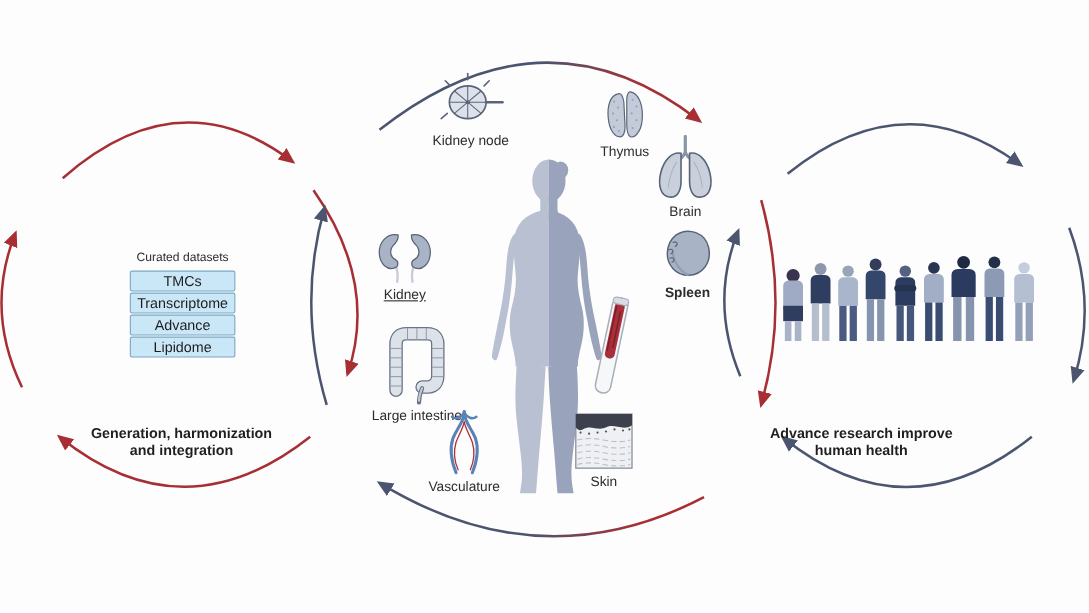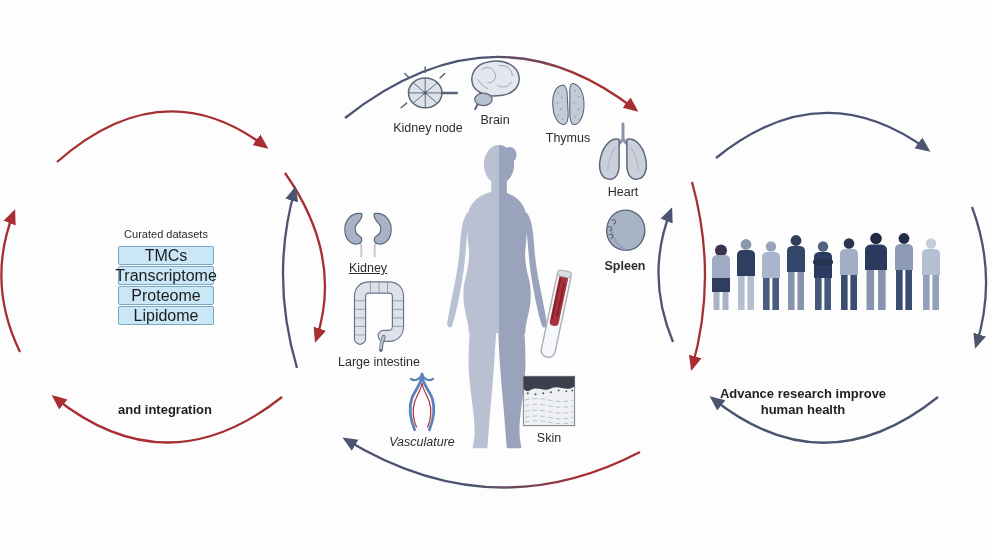--- a/index.html
+++ b/index.html
@@ -6,21 +6,21 @@
   #fig{position:relative;width:990px;height:557px;background:#fdfdfd;overflow:hidden;
        font-family:"Liberation Sans", sans-serif;color:#2d2d2d;}
   svg{display:block;}
   .abs{position:absolute;}
   .organ{position:absolute;display:flex;flex-direction:column;align-items:center;gap:3px;}
   .organ-label{font-size:12.5px;color:#2d2d2d;line-height:1.18;text-align:center;white-space:nowrap;}
   .caption{position:absolute;font-weight:700;font-size:13px;color:#1f1f1f;text-align:center;line-height:1.25;}
   .datasets{position:absolute;left:118px;top:228px;width:96px;text-align:center;}
   .datasets-title{font-size:11px;color:#2d2d2d;margin-bottom:6px;white-space:nowrap;}
   .dataset-box{height:17px;margin-top:1px;background:#c9e7f7;border:1px solid #79a7c2;border-radius:2px;
-       display:flex;align-items:center;justify-content:center;font-size:16px;color:#1d1d1d;}
+       display:flex;align-items:center;justify-content:center;font-size:13px;color:#1d1d1d;}
 </style>
 </head>
 <body>
 
 <div id="fig">
 
   <svg class="abs" style="left:0;top:0;" width="990" height="557" viewBox="0 0 990 557" fill="none">
     <defs>
       <marker id="arrR" viewBox="0 0 10 10" refX="8" refY="5" markerWidth="6.5" markerHeight="6.5" orient="auto">
         <path d="M0,0.6 L10,5 L0,9.4 z" fill="#a72f34"></path>
@@ -55,26 +55,26 @@
     <path d="M716,158 Q822,72 928,150" stroke="#4b5570" stroke-width="2.3" marker-end="url(#arrS)"></path>
     <path d="M673,342 Q645,275 671,210" stroke="#4b5570" stroke-width="2.3" marker-end="url(#arrS)"></path>
     <path d="M938,397 Q824,488 712,398" stroke="#4b5570" stroke-width="2.3" marker-end="url(#arrS)"></path>
     <path d="M972,207 Q998,277 976,346" stroke="#4b5570" stroke-width="2.3" marker-end="url(#arrS)"></path>
   </svg>
 
   <div class="datasets">
     <div class="datasets-title">Curated datasets</div>
     <div class="dataset-box">TMCs</div>
     <div class="dataset-box">Transcriptome</div>
-    <div class="dataset-box">Proteome</div>
+    <div class="dataset-box">Advance</div>
     <div class="dataset-box">Lipidome</div>
   </div>
 
   <div class="caption" style="left:45px;top:386px;width:240px;">
-    <br>
+    <span>Generation, harmonization</span><br>
     <span>and integration</span>
   </div>
 
   <svg class="abs" style="left:419px;top:142px;" width="160" height="320" viewBox="0 0 164 328">
     <defs>
       <g id="bodyFig">
         <ellipse cx="82" cy="23" rx="15.5" ry="20"></ellipse>
         <ellipse cx="93" cy="13" rx="7" ry="8"></ellipse>
         <path d="M74,36 L74,50 Q74,57 64,60 L100,60 Q90,57 90,50 L90,36 Z"></path>
         <path d="M80,50 C64,52 53,60 50,74 C48,86 50,98 51,110 C52,120 50,130 47,142 C45,150 45,162 47,172 C49,182 51,188 51,196 L109,196 C109,188 111,182 113,172 C115,162 115,150 113,142 C110,130 108,120 109,110 C110,98 112,86 110,74 C107,60 96,52 80,50 Z"></path>
@@ -112,34 +112,20 @@
         <path d="M30,7 L30,1"></path>
           <path d="M13,13 L8,8"></path>
           <path d="M10,40 L4,45"></path>
           <path d="M46,13 L51,8"></path>
       </g>
       <path d="M48,29 L64,29" stroke="#5a6478" stroke-width="2.6" stroke-linecap="round"></path>
     </svg>
     <span class="organ-label">Kidney node</span>
   </div>
 
-  <div class="organ" style="left:458px;top:56px;width:74px;">
-    <svg width="62" height="54" viewBox="0 0 64 56" fill="none">
-      <path d="M10,32 C4,20 12,8 26,6 C42,3 56,10 57,22 C58,32 50,40 38,41 C30,42 24,42 19,39 C14,37 12,35 10,32 Z" fill="#e4e8ee" stroke="#5a6478" stroke-width="1.5"></path>
-      <g stroke="#9aa4b6" stroke-width="1">
-        <path d="M18,14 C24,10 30,12 32,18 C34,24 30,28 24,28"></path>
-        <path d="M36,10 C44,9 50,14 50,21"></path>
-        <path d="M34,30 C40,34 46,32 49,27"></path>
-        <path d="M14,24 C16,28 20,32 25,34"></path>
-      </g>
-      <ellipse cx="20" cy="45" rx="9" ry="6.5" fill="#b7c0cf" stroke="#5a6478" stroke-width="1.2"></ellipse>
-      <path d="M14,50 L11,56" stroke="#5a6478" stroke-width="2"></path>
-    </svg>
-    <span class="organ-label">Brain</span>
-  </div>
 
   <div class="organ" style="left:534px;top:80px;width:68px;">
     <svg width="46" height="48" viewBox="0 0 50 54" fill="none">
       <path d="M18,6 C10,8 7,18 8,30 C9,42 14,50 20,50 C24,50 26,44 25,34 L24,14 C23,8 21,5 18,6 Z" fill="#c4cbd8" stroke="#5a6478" stroke-width="1.2"></path>
       <path d="M31,4 C39,6 43,16 43,28 C43,42 37,51 31,50 C28,49 27,44 27,36 L27,12 C27,6 29,3.5 31,4 Z" fill="#c4cbd8" stroke="#5a6478" stroke-width="1.2"></path>
       <g fill="#98a2b6">
         <circle cx="14" cy="14" r="1.1"></circle>
           <circle cx="18" cy="20" r="1.1"></circle>
           <circle cx="13" cy="26" r="1.1"></circle>
         <circle cx="17" cy="33" r="1.1"></circle>
@@ -160,21 +146,21 @@
   <div class="organ" style="left:590px;top:122px;width:66px;">
     <svg width="62" height="60" viewBox="0 0 64 62" fill="none">
       <path d="M32,2 L32,16 M32,16 C32,20 28,22 25,25 M32,16 C32,20 36,22 39,25" stroke="#8894a8" stroke-width="3" stroke-linecap="round"></path>
       <path d="M28,18 C20,16 12,24 9,36 C6,48 9,58 17,59 C24,60 28,54 28,44 Z" fill="#c9d0db" stroke="#5a6478" stroke-width="1.5"></path>
       <path d="M36,18 C44,16 52,24 55,36 C58,48 55,58 47,59 C40,60 36,54 36,44 Z" fill="#c9d0db" stroke="#5a6478" stroke-width="1.5"></path>
       <g stroke="#aab2c0" stroke-width="1">
         <path d="M24,26 C20,32 17,40 16,50"></path>
           <path d="M40,26 C44,32 47,40 48,50"></path>
       </g>
     </svg>
-    <span class="organ-label">Heart</span>
+    <span class="organ-label">Brain</span>
   </div>
 
   <div class="organ" style="left:336px;top:210px;width:64px;text-decoration:underline;">
     <svg width="58" height="48" viewBox="0 0 62 54" fill="none">
       <path d="M22,36 C24,42 24,48 23,53" stroke="#c8cdd8" stroke-width="2.4"></path>
       <path d="M40,36 C38,42 38,48 39,53" stroke="#c8cdd8" stroke-width="2.4"></path>
       <path d="M24,4 C12,2 4,12 5,24 C6,34 13,40 20,38 C25,36.5 25,31 21,29 C16,26.5 15,19 19,15 C22,12 25,8 24,4 Z" fill="#a9b3c6" stroke="#5a6478" stroke-width="1.3"></path>
       <path d="M38,4 C50,2 58,12 57,24 C56,34 49,40 42,38 C37,36.5 37,31 41,29 C46,26.5 47,19 43,15 C40,12 37,8 38,4 Z" fill="#a9b3c6" stroke="#5a6478" stroke-width="1.3"></path>
     </svg>
     <span class="organ-label">Kidney</span>
@@ -186,21 +172,21 @@
       <path d="M28,46 C20,42 14,34 13,25" stroke="#939eb4" stroke-width="2"></path>
       <g stroke="#5a6478" stroke-width="1.1">
         <path d="M9,22 C13,20 15,24 11,26"></path>
           <path d="M10,30 C14,28 16,32 12,34"></path>
           <path d="M13,15 C17,13 19,17 15,19"></path>
       </g>
     </svg>
     <span class="organ-label">Spleen</span>
   </div>
 
-  <div class="organ" style="left:326px;top:278px;width:106px;justify-content:flex-end;">
+  <div class="organ" style="left:326px;top:294px;width:106px;justify-content:flex-end;">
     <svg width="60" height="74" viewBox="0 0 62 78" fill="none">
       <path d="M11,64 L11,20 Q11,10 21,10 L41,10 Q51,10 51,20 L51,50 Q51,60 42,61 L36,61" stroke="#6a7488" stroke-width="13" stroke-linecap="round"></path>
       <path d="M11,64 L11,20 Q11,10 21,10 L41,10 Q51,10 51,20 L51,50 Q51,60 42,61 L36,61" stroke="#dde2e9" stroke-width="10.5" stroke-linecap="round"></path>
       <g stroke="#8a94a8" stroke-width="0.9">
         <path d="M5.5,24 L16.5,24"></path>
           <path d="M5.5,33 L16.5,33"></path>
           <path d="M5.5,42 L16.5,42"></path>
           <path d="M5.5,51 L16.5,51"></path>
           <path d="M5.5,60 L16.5,60"></path>
         <path d="M22,4.5 L22,15.5"></path>
@@ -220,21 +206,21 @@
   <svg class="abs" style="left:524px;top:258px;" width="64" height="112" viewBox="0 0 64 112">
     <g transform="rotate(12 32 56)">
       <rect x="25" y="12" width="14" height="88" rx="6.5" fill="#f6f7f9" stroke="#a8aeba" stroke-width="1.4"></rect>
       <rect x="27.5" y="16" width="9" height="52" rx="4" fill="#a8303a"></rect>
       <path d="M29,20 L29,62 M33.5,24 L33.5,58" stroke="#7e1f27" stroke-width="1.4"></path>
       <rect x="25" y="12" width="14" height="6" rx="3" fill="#d9dde3" stroke="#a8aeba" stroke-width="1"></rect>
     </g>
   </svg>
 
 
-  <div class="organ" style="left:378px;top:372px;width:88px;font-style:italic;">
+  <div class="organ" style="left:378px;top:372px;width:88px;">
     <svg width="50" height="60" viewBox="0 0 54 64" fill="none">
       <g stroke="#5b82b8" stroke-linecap="round">
         <path d="M27,3 C24,8 19,10 15,7" stroke-width="2.4"></path>
         <path d="M27,3 C30,8 35,10 39,7" stroke-width="2.4"></path>
         <path d="M27,2 C27,12 20,18 16,28 C12,40 15,52 19,62" stroke-width="3"></path>
         <path d="M27,2 C27,12 34,18 38,28 C42,40 39,52 35,62" stroke-width="3"></path>
       </g>
       <g stroke="#b03038" stroke-width="1.3" stroke-linecap="round">
         <path d="M27,12 C26,18 22,24 19,32 C16,42 18,52 21,59"></path>
         <path d="M27,12 C28,18 32,24 35,32 C38,42 36,52 33,59"></path>
@@ -320,18 +306,18 @@
         <rect x="197.4" y="44" width="6.6" height="40" fill="#3b4c72"></rect>
     </g>
     <g>
       <circle cx="223" cy="17.5" r="5.2" fill="#c5cddc"></circle>
       <path d="M214,49 L214,28 Q214,23.5 219,23 L227,23 Q232,23.5 232,28 L232,49 Z" fill="#b5bfd2"></path>
       <rect x="215" y="49" width="6.6" height="35" fill="#93a0ba"></rect>
         <rect x="224.4" y="49" width="6.6" height="35" fill="#93a0ba"></rect>
     </g>
   </svg>
 
-  <div class="caption" style="left:683px;top:386px;width:240px;">
+  <div class="caption" style="left:663px;top:386px;width:240px;">
     <span>Advance research improve</span><br>
     <span>human health</span>
   </div>
 
 </div>
 
 </body></html>

